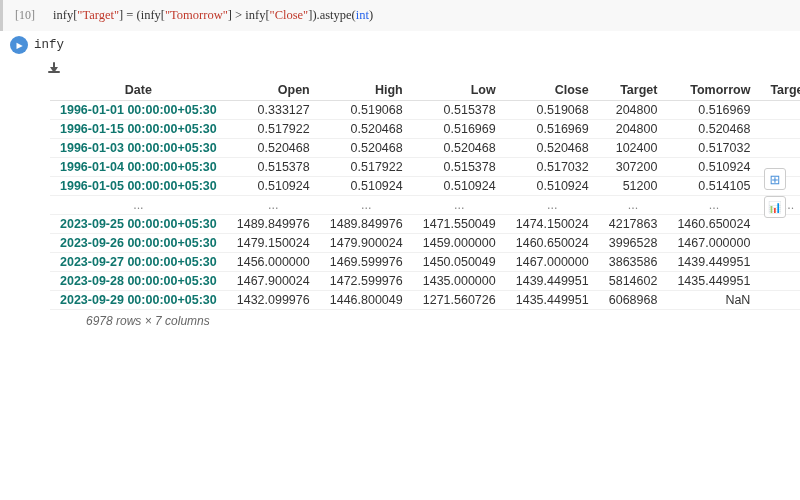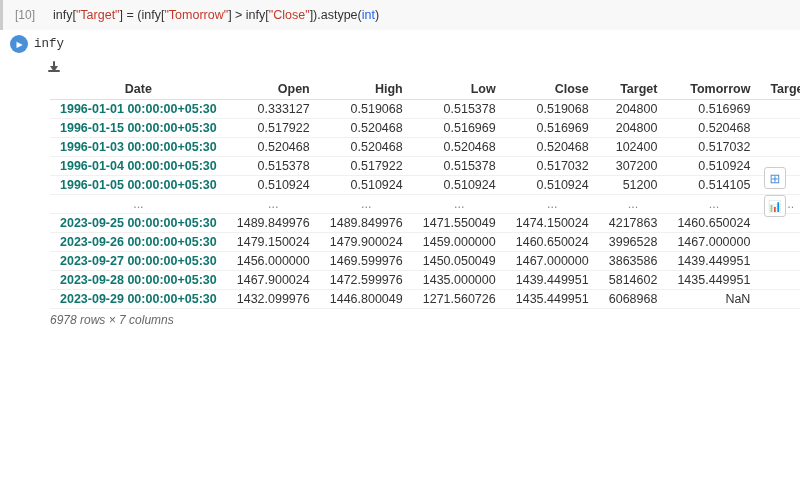--- a/index.html
+++ b/index.html
@@ -9,21 +9,21 @@
       font-size: 13px;
       color: #333;
       width: 800px;
       height: 500px;
       overflow: hidden;
     }
     .cell-code {
       background: #f8f8f8;
       border-left: 3px solid #ccc;
       padding: 8px 12px;
-      font-family: Liberation Sans, sans-serif;
+      font-family: Liberation Serif, serif;
       font-size: 12.5px;
       color: #333;
       display: flex;
       align-items: center;
       gap: 8px;
     }
     .cell-number {
       color: #888;
       font-size: 12px;
       min-width: 30px;
@@ -94,20 +94,21 @@
       color: #888;
       font-weight: normal;
       padding: 2px 10px;
       border-bottom: 1px solid #f0f0f0;
     }
     .footer-text {
       padding: 4px 50px;
       color: #666;
       font-size: 12px;
       font-style: italic;
+      margin-left: 36px;
     }
     .icons-right {
       position: absolute;
       right: 14px;
       top: 88px;
       display: flex;
       flex-direction: column;
       gap: 6px;
     }
     .icon-btn {

